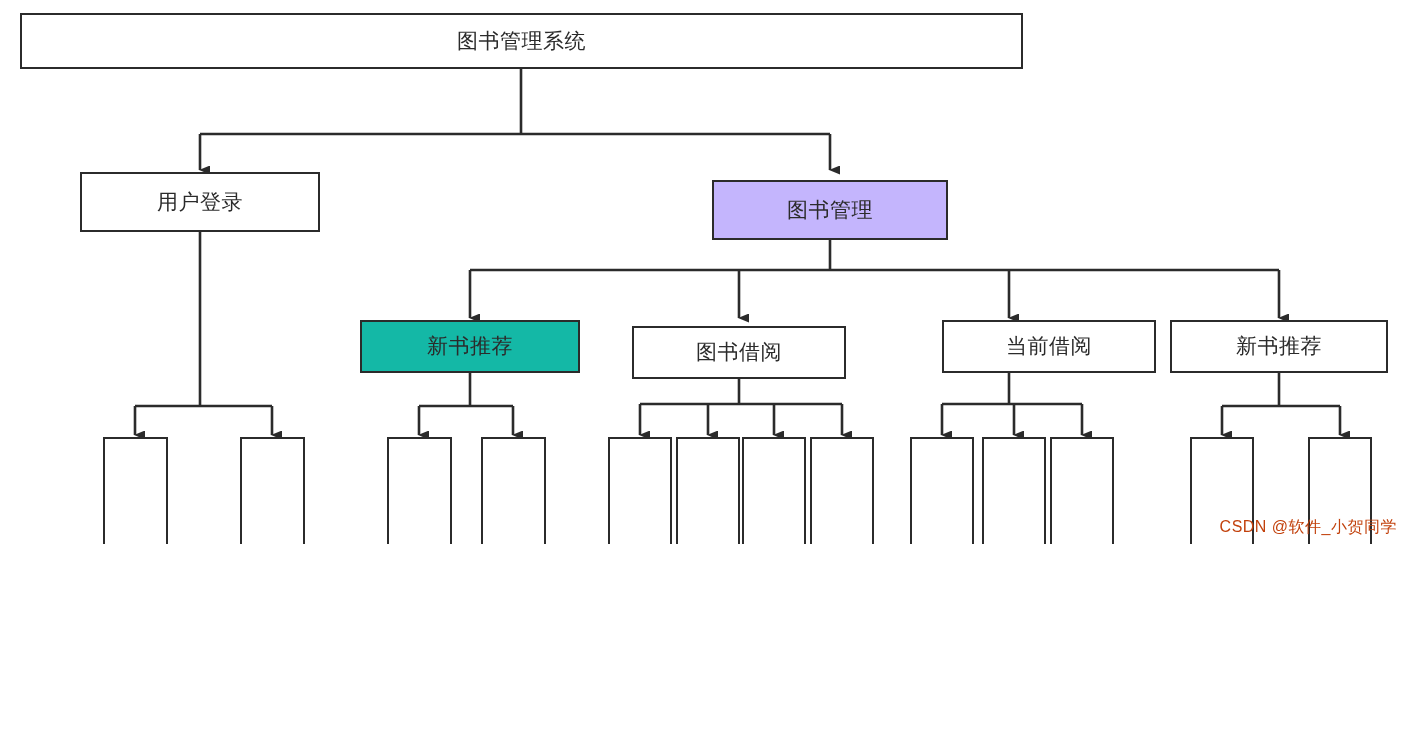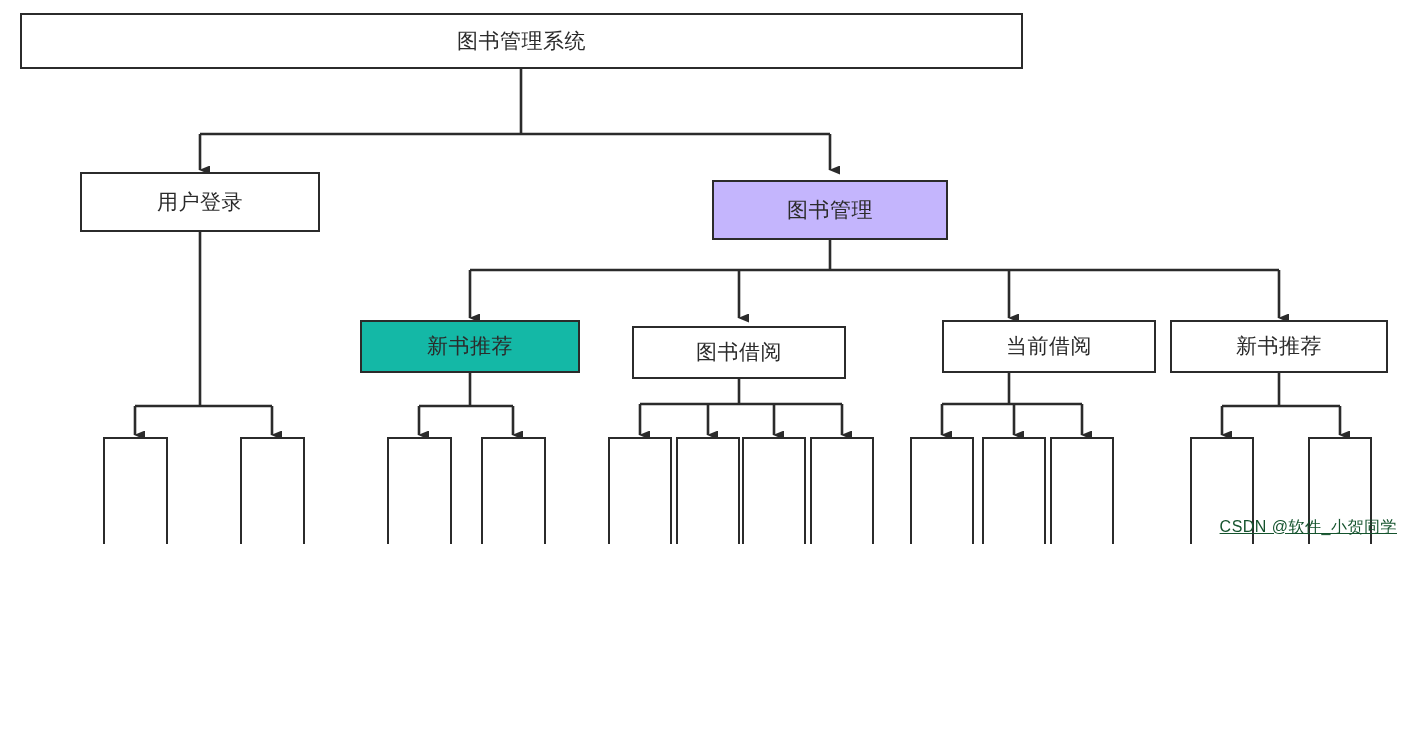--- a/index.html
+++ b/index.html
@@ -189,15 +189,15 @@
   <div class="node leaf" id="node-leaf-10" style="left: 1050px; top: 437px; width: 64px; height: 298px; border-color: rgb(43, 43, 43); background: rgb(255, 255, 255); color: rgb(43, 43, 43);">
     <span class="node-label">确认归还（管理员）</span>
   </div>
   <div class="node leaf" id="node-leaf-11" style="left: 1190px; top: 437px; width: 64px; height: 298px; border-color: rgb(43, 43, 43); background: rgb(255, 255, 255); color: rgb(43, 43, 43);">
     <span class="node-label">新增借阅记录</span>
   </div>
   <div class="node leaf" id="node-leaf-12" style="left: 1308px; top: 437px; width: 64px; height: 298px; border-color: rgb(43, 43, 43); background: rgb(255, 255, 255); color: rgb(43, 43, 43);">
     <span class="node-label">查询借阅记录</span>
   </div>
 
-  <div id="watermark" style="color: #14532d; text-decoration: underline;">CSDN @软件_小贺同学</div>
+  <div id="watermark" style="color: #c2410c;">CSDN @软件_小贺同学</div>
 
 </div>
 
 </body></html>

